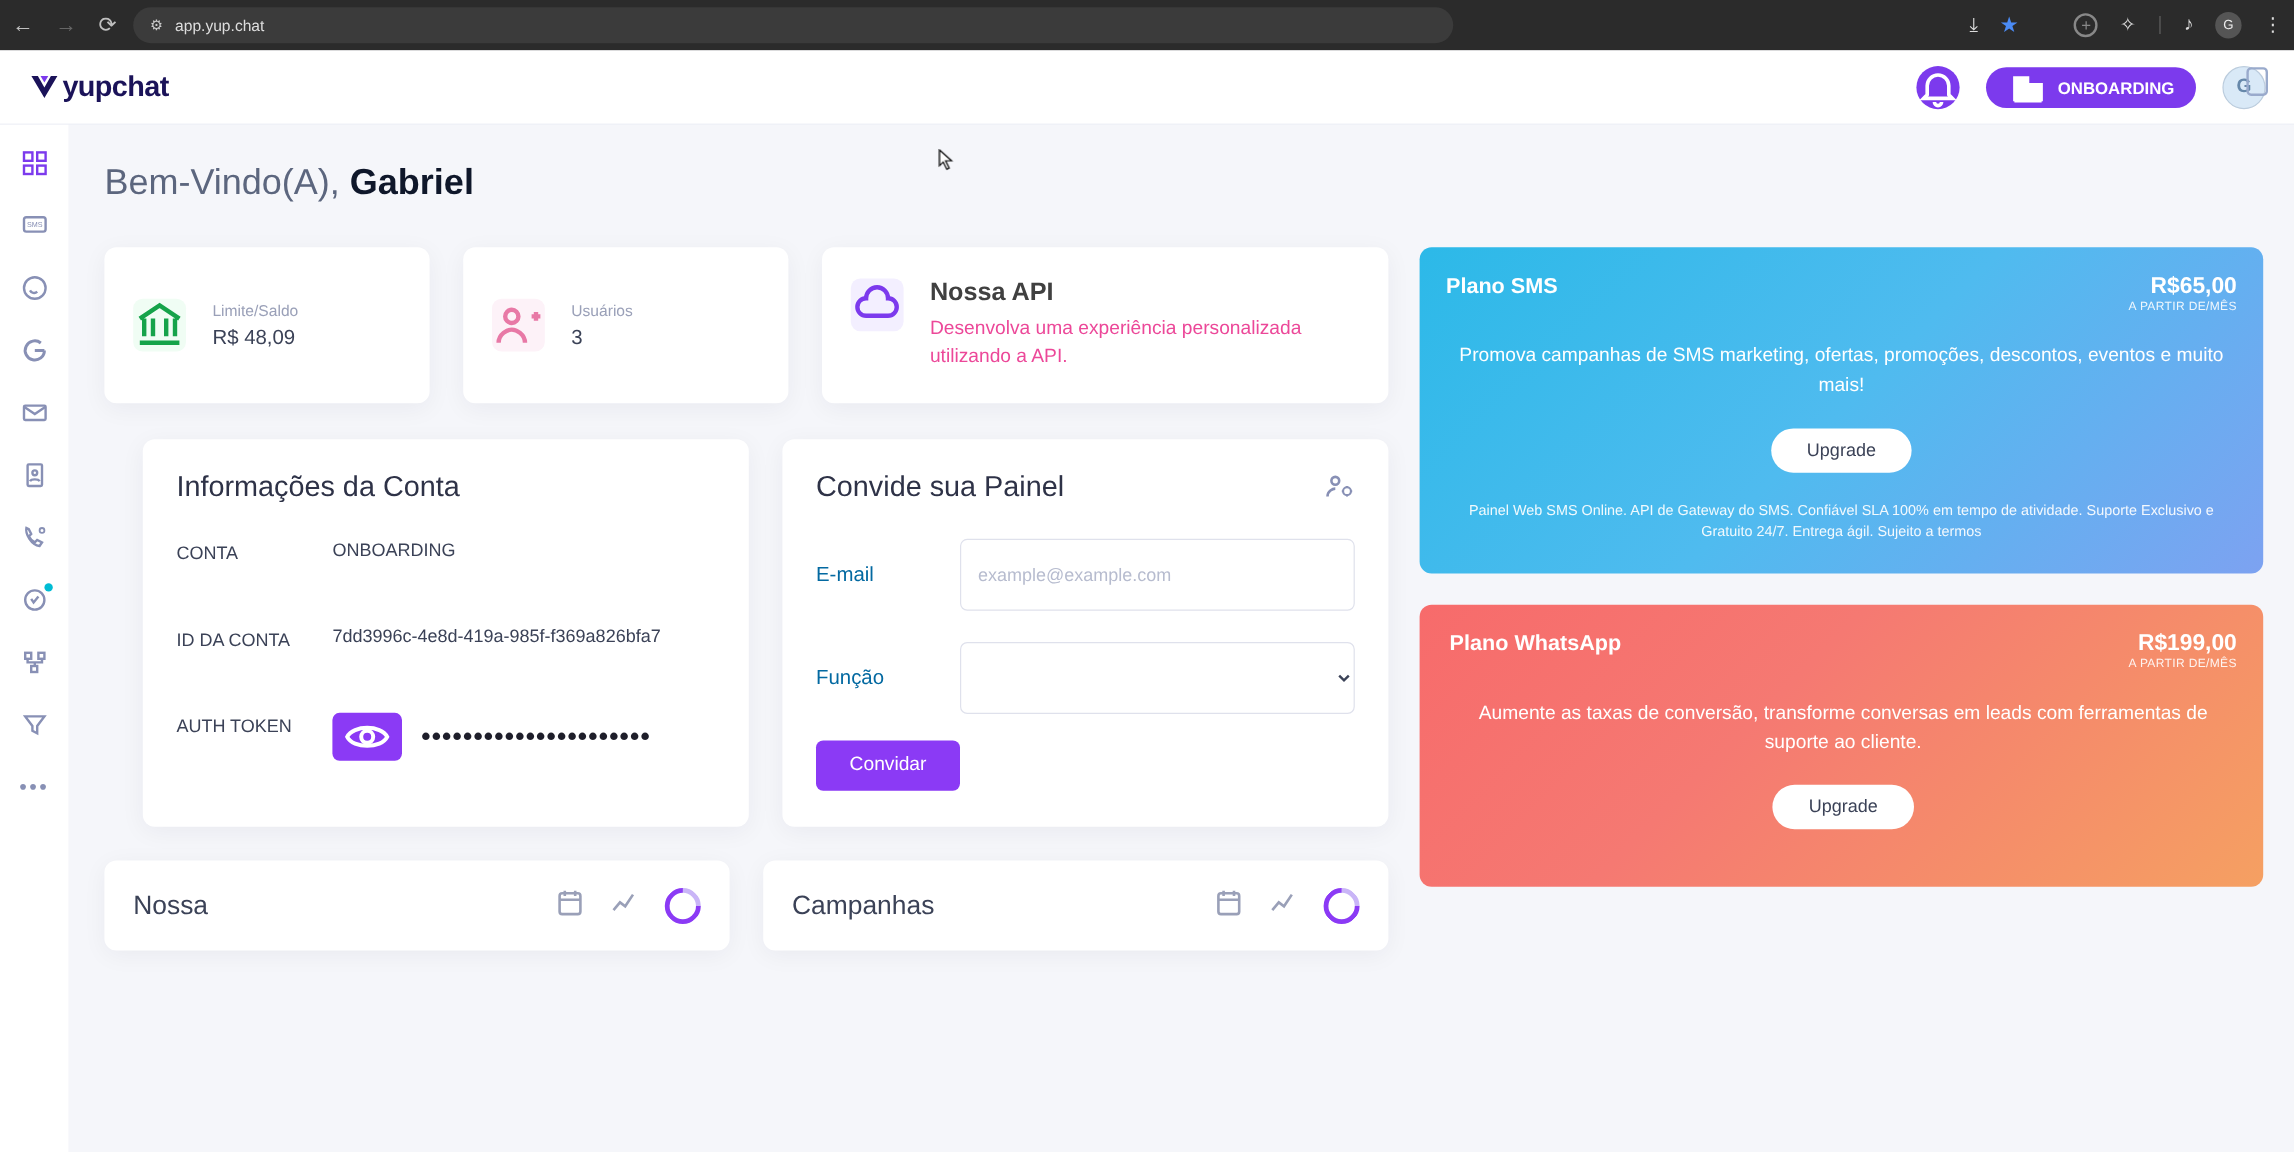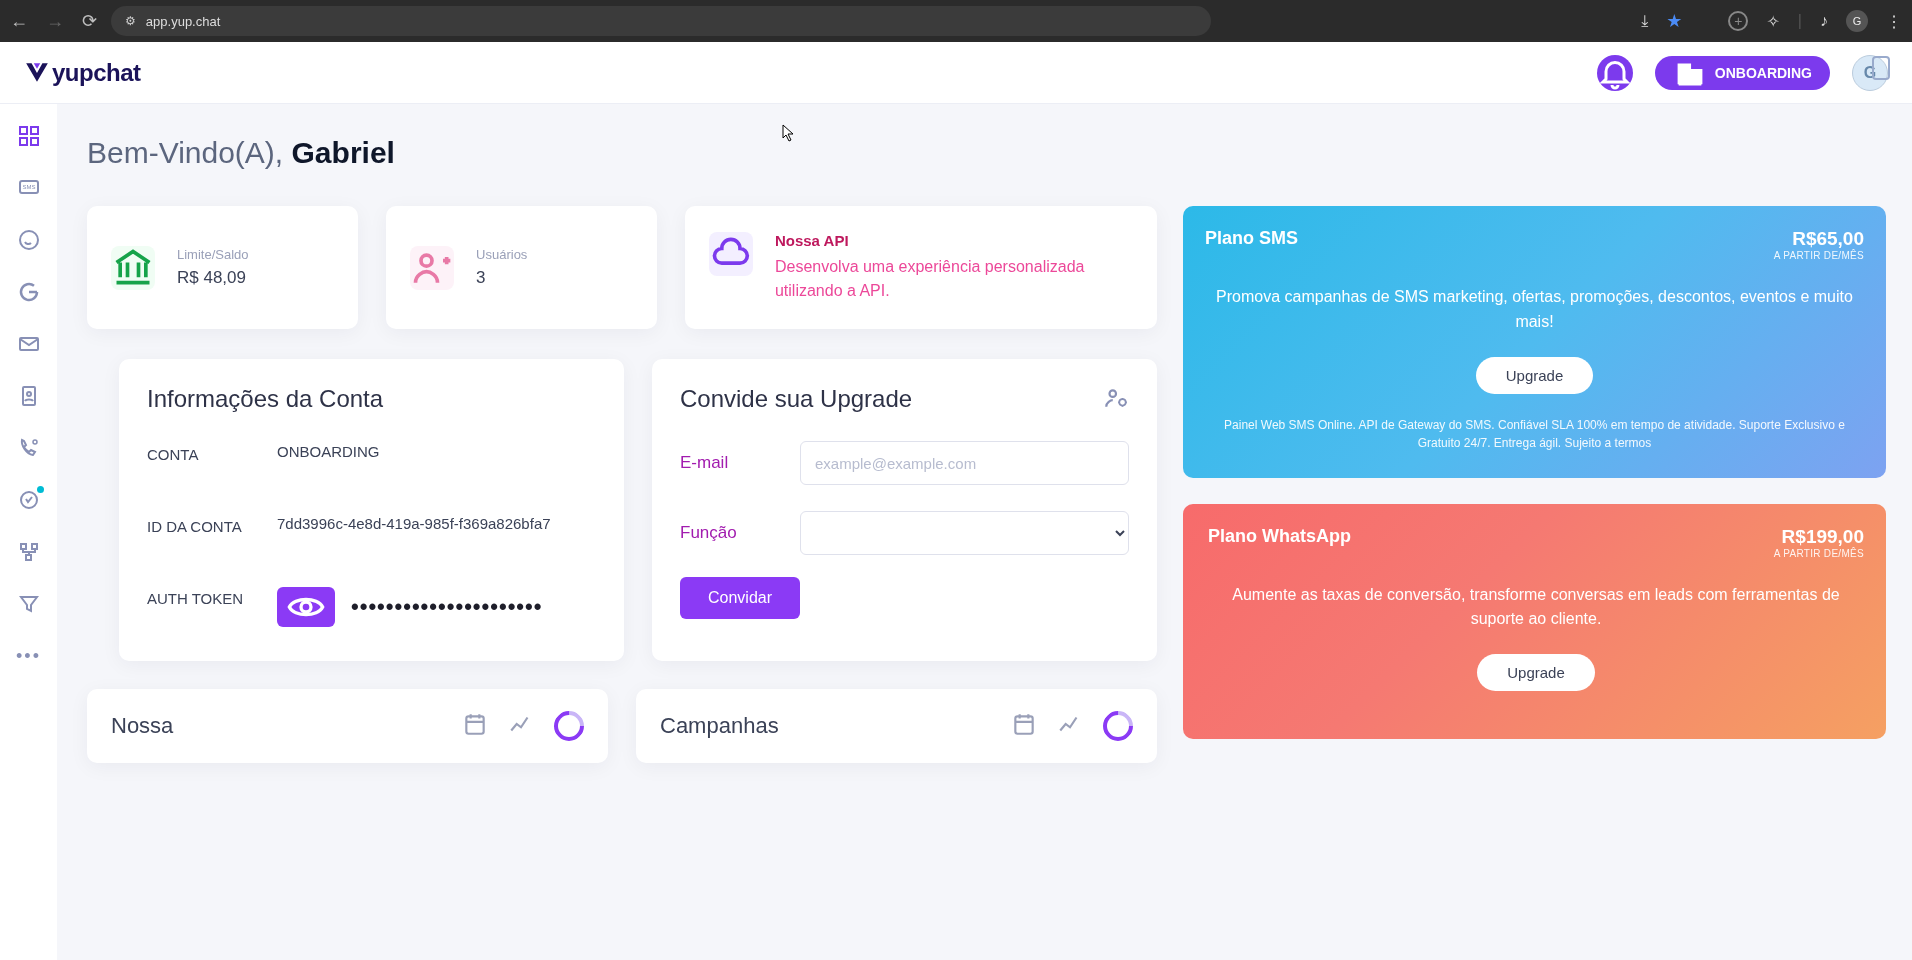--- a/index.html
+++ b/index.html
@@ -45,39 +45,39 @@
   .stat-row { display:flex; gap:28px; margin-bottom:30px;}
   .card { background:#fff; border-radius:10px; box-shadow:0 4px 20px rgba(24,28,58,.05);}
   .stat-card { flex:1; padding:26px 24px; display:flex; align-items:center; gap:22px; min-height:112px;}
   .stat-card.api { flex: 1.9; align-items:flex-start; }
   .stat-icon { width:44px;height:44px; border-radius:8px; display:flex;align-items:center;justify-content:center; }
   .stat-icon.bank { background:#f0fdf4; color:#16a34a; }
   .stat-icon.users { background:#fdf2f8; color:#e879a6; }
   .stat-icon.cloud { background:#f3efff; color:#7c3aed; }
   .stat-label { color:#9aa0b8; font-size:13px; font-weight:500;}
   .stat-value { color:#3b4257; font-size:17px; margin-top:6px; font-weight:500;}
-  .api-title { color:#be185d; font-size:15px; font-weight:600;}
+  .api-title { color:#404040; font-size:21px; font-weight:600;}
   .api-desc { color:#ec4899; font-size:16px; margin-top:6px; line-height:1.5; max-width:360px;}
 
   .mid-row { display:flex; gap:28px;margin-left:32px; }
   .info-card { flex:1; padding:26px 28px 34px; }
   .card-title { font-size:24px; color:#2e3247; font-weight:500; margin-bottom:30px;}
   .info-grid { display:grid; grid-template-columns: 130px 1fr; row-gap:48px; align-items:start; }
   .info-label { color:#3b4257; font-weight:500; font-size:15px; line-height:1.6;}
   .info-value { color:#3b4257; font-size:15px; }
   .token-row { display:flex; align-items:center; gap:16px;}
   .eye-btn { background:#8b3af5; color:#fff; width:58px; height:40px; border-radius:6px; display:flex;align-items:center;justify-content:center; cursor:pointer;}
   .token-dots { font-size:22px; letter-spacing:1px; color:#1e1e2a; font-weight:900;}
 
   .invite-card { flex:1; padding:26px 28px 30px; position:relative; }
   .invite-head { display:flex; justify-content:space-between; align-items:flex-start;}
   .gear-user { color:#8890b5; }
   .form-row { display:flex; align-items:center; margin-top:26px; gap:20px;}
-  .form-row label { width:100px; font-size:17px; color:#a21caf; }
-  .form-row input, .form-row select { flex:1; height:44px; border:1px solid #dfe1ec; border-radius:6px; padding:0 14px; font-size:15px; color:#3b4257; background:#fff;}
+  .form-row label { width:100px; font-size:17px; color:#0369a1; }
+  .form-row input, .form-row select { flex:1; height:60px; border:1px solid #dfe1ec; border-radius:6px; padding:0 14px; font-size:15px; color:#3b4257; background:#fff;}
   .form-row input::placeholder { color:#b7bccf; }
   .invite-btn { margin-top:22px; background:#8b3af5; color:#fff; border:none; border-radius:6px; padding:12px 28px; font-size:16px; cursor:pointer; font-weight:500;}
 
   .bottom-row { display:flex; gap:28px; margin-top:28px; }
   .btm-card { flex:1; padding:22px 24px; display:flex; align-items:center; justify-content:space-between;}
   .btm-title { font-size:22px; color:#3b4257; font-weight:500;}
   .btm-icons { display:flex; gap:20px; align-items:center; }
   .btm-icons .ic { color:#9aa0b8; }
   .donut { width:30px;height:30px; border:4px solid #8b3af5; border-radius:50%; border-top-color:#c9b5f7; transform:rotate(45deg);}
 
@@ -289,21 +289,21 @@
                       <circle cx="12" cy="12" r="3" fill="none" stroke="#fff" stroke-width="2"></circle>
                     </svg>
                 </div>
                 <span class="token-dots">••••••••••••••••••••••</span>
               </div>
             </div>
           </div>
 
           <div class="card invite-card">
             <div class="invite-head">
-              <div class="card-title" style="margin-bottom:0">Convide sua Upgrade</div>
+              <div class="card-title" style="margin-bottom:0">Convide sua Painel</div>
               <div class="gear-user">
                 <svg viewBox="0 0 24 24" width="26" height="26">
                     <circle cx="9" cy="8" r="3" fill="none" stroke="currentColor" stroke-width="2"></circle>
                     <path d="M3 20 c0-4 4-6 6-6" fill="none" stroke="currentColor" stroke-width="2"></path>
                     <circle cx="18" cy="16" r="3" fill="none" stroke="currentColor" stroke-width="1.6"></circle>
                     <path d="M18 12 v1 M18 19 v1 M14 16 h1 M21 16 h1" stroke="currentColor" stroke-width="1.6"></path>
                   </svg>
               </div>
             </div>
             <div class="form-row">

